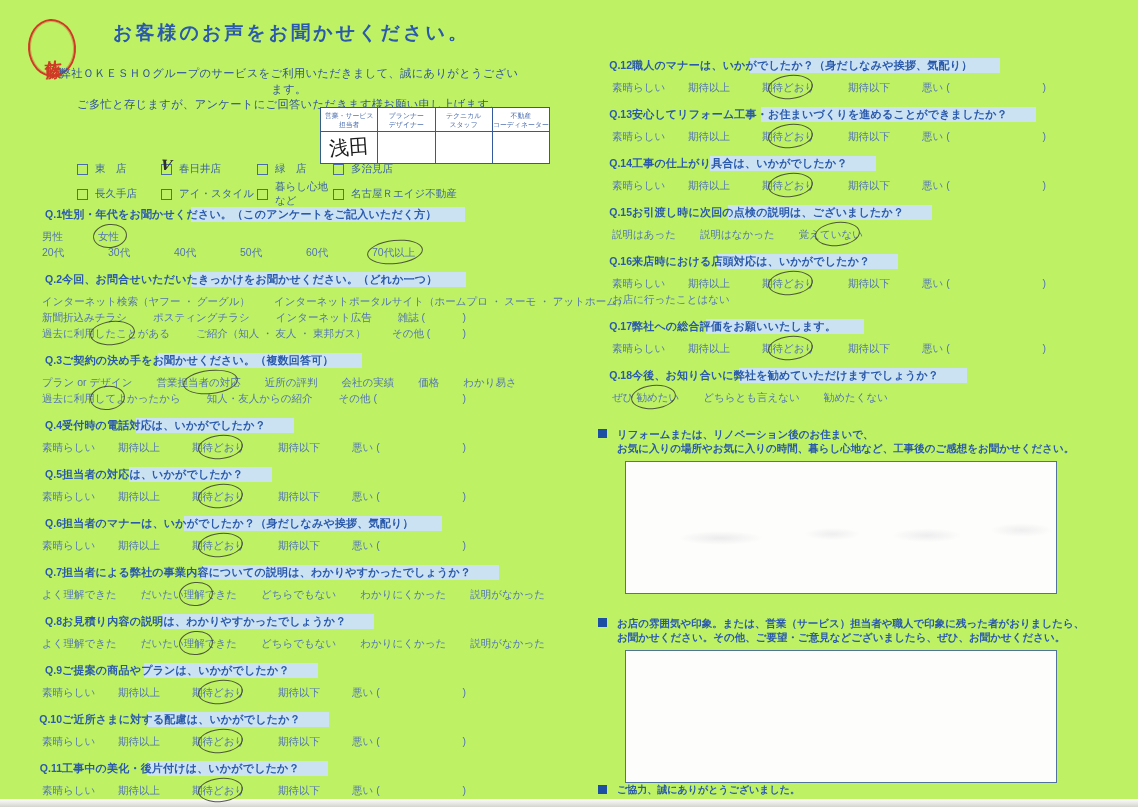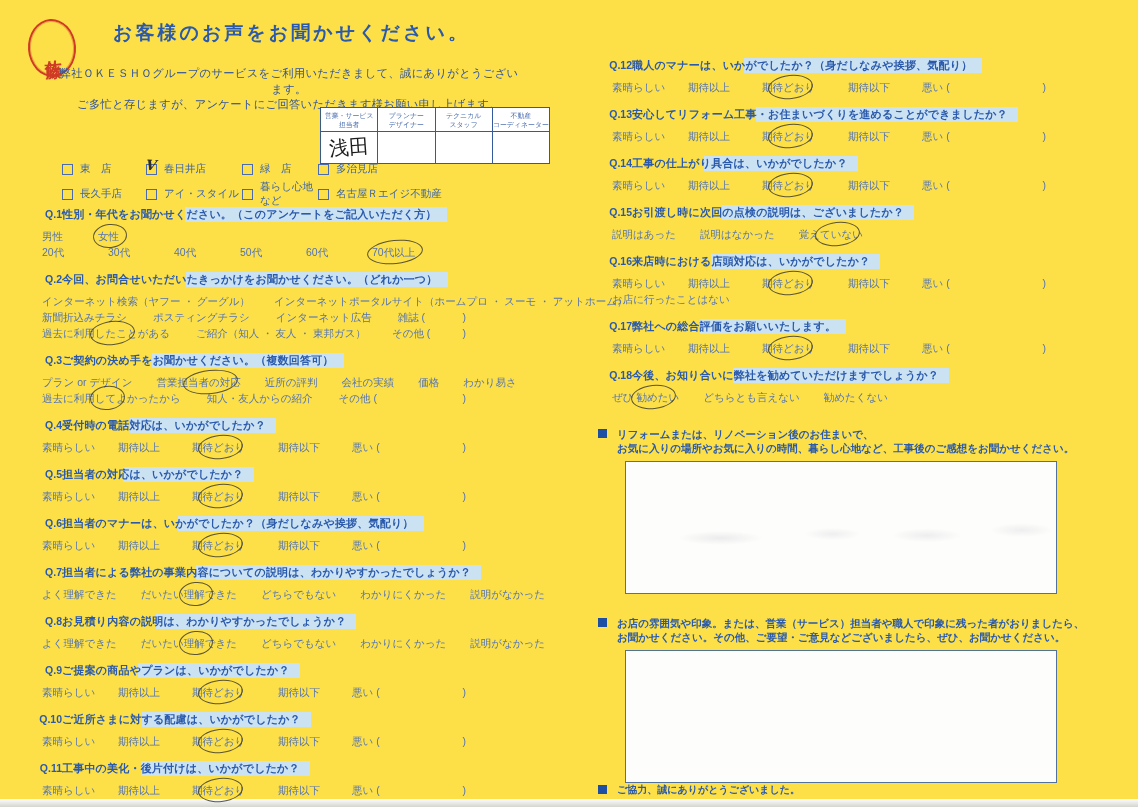--- a/index.html
+++ b/index.html
@@ -1,16 +1,16 @@
 <!DOCTYPE html>
 <html><head>
 <meta charset="utf-8">
 <style>
   html,body{margin:0;padding:0;background:#cfcfca;font-family:"Liberation Sans","DejaVu Sans",sans-serif;}
-  .page{position:relative;width:1138px;height:807px;background:#fde047;overflow:hidden;}
+  .page{position:relative;width:1138px;height:807px;background:#bef264;overflow:hidden;}
   .edge-left{position:absolute;left:0;top:0;width:16px;height:100%;
     background:linear-gradient(90deg,#c6c6c1,#ececе8 55%,#fdfdfb);}
   .edge-bottom{position:absolute;left:0;bottom:0;width:100%;height:8px;
     background:linear-gradient(#fdfdfb,#d5d5d0);}
   
   .stamp{position:absolute;left:28px;top:19px;width:44px;height:54px;border:2.5px solid #cf3a27;
     border-radius:50%;color:#cf3a27;display:flex;align-items:center;justify-content:center;
     writing-mode:vertical-rl;font-size:17px;font-weight:bold;letter-spacing:1px;
     transform:rotate(-4deg);box-shadow:inset 0 0 0 1px rgba(207,58,39,.35);}
   
@@ -21,39 +21,39 @@
   
   .staff{position:absolute;left:320px;top:107px;width:228px;border:1.5px solid #35599f;background:#fff;}
   .staff-row{display:flex;}
   .staff-row.head{border-bottom:1px solid #35599f;height:23px;}
   .staff-row.vals{height:31px;}
   .staff-cell{flex:1 1 25%;border-right:1px solid #35599f;display:flex;flex-direction:column;
     align-items:center;justify-content:center;font-size:6.9px;line-height:9px;color:#4a6cae;text-align:center;}
   .staff-cell:last-child{border-right:none;}
   .hand{font-size:20px;color:#1d1d1d;transform:rotate(-4deg);font-family:"DejaVu Serif",serif;}
   
-  .stores{position:absolute;left:62px;top:162px;font-size:10.5px;color:#3c64a8;}
+  .stores{position:absolute;left:77px;top:162px;font-size:10.5px;color:#3c64a8;}
   .store-row{display:flex;margin-bottom:4px;align-items:center;}
   .store-item{display:flex;align-items:center;}
   .store-row .store-item:nth-child(1){width:84px;}
   .store-row .store-item:nth-child(2){width:96px;}
   .store-row .store-item:nth-child(3){width:76px;}
   .cb{display:inline-block;width:9px;height:9px;border:1.2px solid #4a6cae;margin-right:7px;
     position:relative;flex-shrink:0;}
   .vmark{position:absolute;left:-1px;top:-8px;font-size:14px;font-weight:bold;color:#2e2e2e;
     transform:skewX(-14deg) rotate(3deg);font-family:"DejaVu Serif",serif;}
   
   .col{position:absolute;}
   .col-left{left:28px;top:207px;width:522px;}
   .col-right{left:598px;top:58px;width:498px;}
   .q{margin-bottom:12px;}
   .q-head{display:flex;line-height:15px;margin-bottom:6px;}
   .q-id{width:34px;flex-shrink:0;font-size:10.5px;font-weight:bold;color:#2b5aab;text-align:right;}
   .q-title{font-size:11px;font-weight:bold;color:#2b5aab;letter-spacing:.2px;
-    background:linear-gradient(90deg,rgba(0,0,0,0) 0 32%,#cbe2f3 32%);padding-right:10px;}
+    background:linear-gradient(90deg,rgba(0,0,0,0) 0 32%,#cbe2f3 32%);padding-right:28px;}
   .q-row{display:flex;line-height:16px;font-size:10.5px;color:#5373b5;gap:24px;margin-left:14px;
     align-items:baseline;}
   .q-row .opt{white-space:nowrap;}
   .q-row.rating,.q-row.wclose{gap:0;}
   .col-left .q-row.rating,.col-left .q-row.wclose{width:424px;}
   .col-right .q-row.rating{width:434px;}
   .q-row.rating .opt:nth-child(1){width:76px;}
   .q-row.rating .opt:nth-child(2){width:74px;}
   .q-row.rating .opt:nth-child(3){width:86px;}
   .q-row.rating .opt:nth-child(4){width:74px;}

